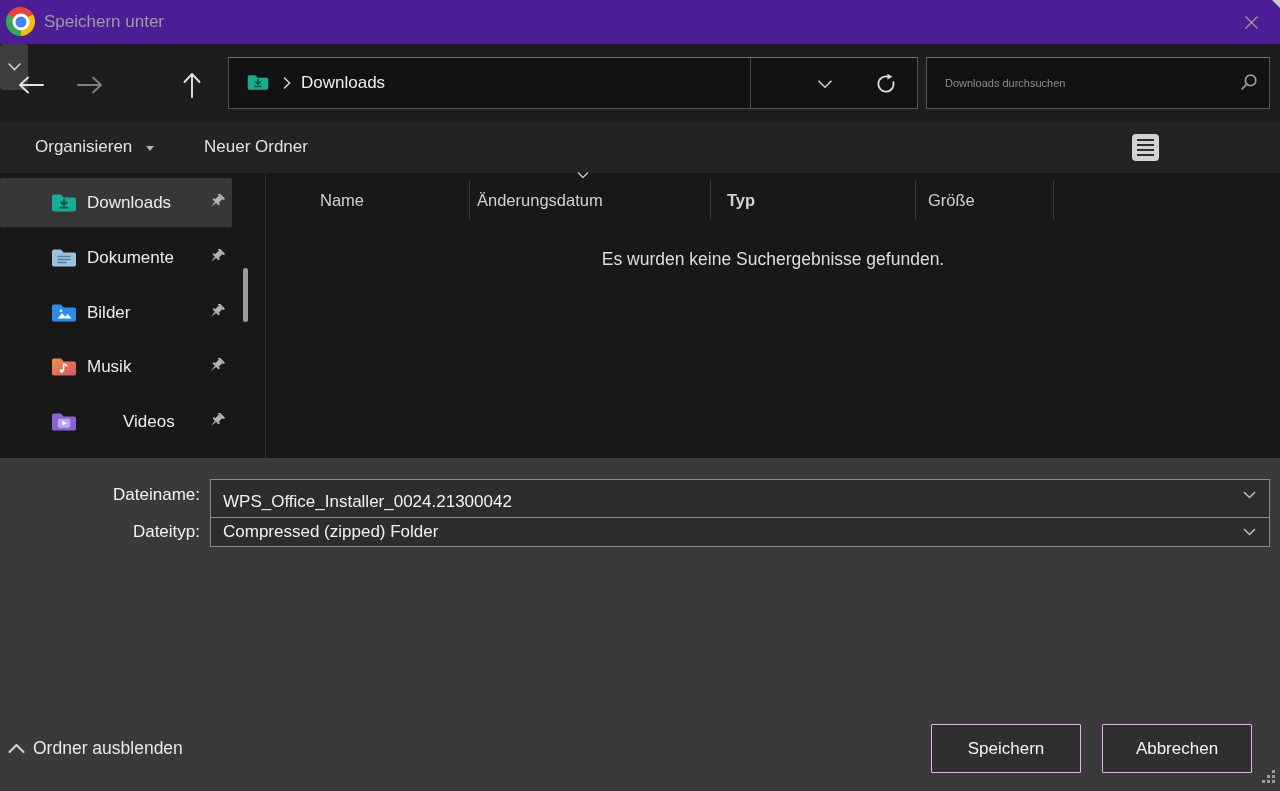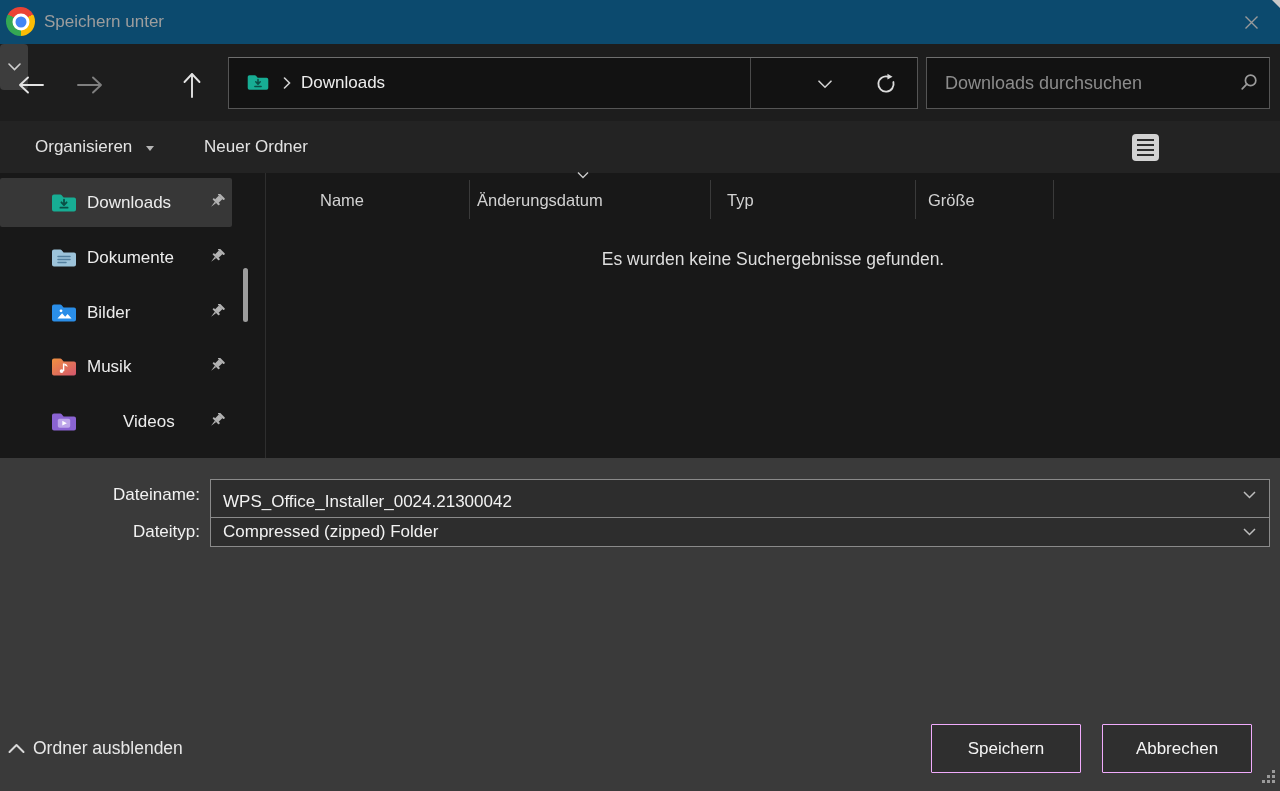--- a/index.html
+++ b/index.html
@@ -1,21 +1,21 @@
 <!DOCTYPE html>
 <html><head>
 <meta charset="utf-8">
 <style>
   * { margin:0; padding:0; box-sizing:border-box; }
   html,body { width:1280px; height:791px; background:#1d1d1d; overflow:hidden;
     font-family:"Liberation Sans","DejaVu Sans",sans-serif; }
   #app { position:relative; width:1280px; height:791px; background:#1d1d1d; }
 
   
-  .titlebar { position:absolute; left:0; top:0; width:1280px; height:44px; background:#0c4a6e; }
+  .titlebar { position:absolute; left:0; top:0; width:1280px; height:44px; background:#4c1d95; }
   .chrome-icon { position:absolute; left:6px; top:7px; width:29px; height:29px; border-radius:50%;
     background:conic-gradient(#ea4335 0 60deg,#fbbc05 60deg 180deg,#34a853 180deg 300deg,#ea4335 300deg 360deg); }
   .chrome-icon::before { content:""; position:absolute; left:50%; top:50%; width:11px; height:11px;
     transform:translate(-50%,-50%); background:#4285f4; border:3px solid #fff; border-radius:50%; }
   .win-title { position:absolute; left:44px; top:0; height:44px; line-height:44px;
     font-size:17px; color:#9d9d9d; }
   .close-btn { position:absolute; right:14px; top:9px; width:30px; height:26px;
     display:flex; align-items:center; justify-content:center; }
   .corner-artifact { position:absolute; right:0; top:0; width:8px; height:8px; background:#c9c9c9;
     clip-path:polygon(100% 0,0 0,100% 100%); }
@@ -37,21 +37,21 @@
     font-size:17px; color:#ededed; }
   .addr-divider { position:absolute; left:521px; top:0; width:1px; height:50px; background:#4a4a4a; }
   .addr-drop { position:absolute; left:583px; top:13px; width:26px; height:26px;
     display:flex; align-items:center; justify-content:center; }
   .addr-refresh { position:absolute; left:644px; top:13px; width:26px; height:26px;
     display:flex; align-items:center; justify-content:center; }
 
   .searchbox { position:absolute; left:926px; top:13px; width:344px; height:52px;
     background:#121212; border:1px solid #555; border-top-color:#6f6f6f; }
   .search-input { position:absolute; left:0; top:0; width:300px; height:50px; background:transparent;
-    border:none; outline:none; padding:0 0 0 18px; font-size:18px; color:#d8d8d8;
+    border:none; outline:none; padding:0 0 0 18px; font-size:11px; color:#d8d8d8;
     font-family:"Liberation Sans","DejaVu Sans",sans-serif; }
   .search-input::placeholder { color:#8c8c8c; opacity:1; }
   .search-glass { position:absolute; right:10px; top:14px; }
 
   
   .cmdbar { position:absolute; left:0; top:121px; width:1280px; height:52px; background:#232323; }
   .cmd-item { position:absolute; top:0; height:52px; line-height:52px; font-size:17px; color:#e2e2e2; }
   .organize { left:35px; }
   .organize-caret { position:absolute; left:146px; top:25px; width:0; height:0;
     border-left:4px solid transparent; border-right:4px solid transparent; border-top:5px solid #b5b5b5; }
@@ -71,21 +71,21 @@
     padding-left:50px; }
   .side-row.selected { background:#373737; border-radius:2px; }
   .side-label { font-size:17px; color:#ececec; margin-left:9px; }
   .side-pin { position:absolute; left:208px; top:16px; }
   .side-scrollthumb { position:absolute; left:243px; top:95px; width:5px; height:54px;
     background:#9d9d9d; border-radius:3px; }
   .side-divider { position:absolute; left:265px; top:0; width:1px; height:285px; background:#2e2e2e; }
 
   .main { position:absolute; left:266px; top:0; width:1014px; height:285px; }
   .col-header { position:absolute; top:0; height:52px; line-height:54px; font-size:16.5px; color:#d2d2d2; }
-  .h-name { left:54px; } .h-mod { left:211px; } .h-typ { left:461px; } .h-size { left:662px; }
+  .h-name { left:54px; } .h-mod { left:211px; } .h-typ { left:461px;font-weight:bold; } .h-size { left:662px; }
   .col-sep { position:absolute; top:7px; width:1px; height:39px; background:#3a3a3a; }
   .sep-1 { left:203px; } .sep-2 { left:444px; } .sep-3 { left:649px; } .sep-4 { left:787px; }
   .sort-chevron { position:absolute; left:310px; top:-2px; }
   .empty-msg { position:absolute; left:0; top:76px; width:1014px; text-align:center;
     font-size:17.5px; color:#dedede; }
 
   
   .bottompanel { position:absolute; left:0; top:458px; width:1280px; height:333px; background:#3a3a3a; }
   .fieldlabel { position:absolute; left:0; width:200px; text-align:right; font-size:17px; color:#f2f2f2; }
   .lab-name { top:21px; height:31px; line-height:31px; }

